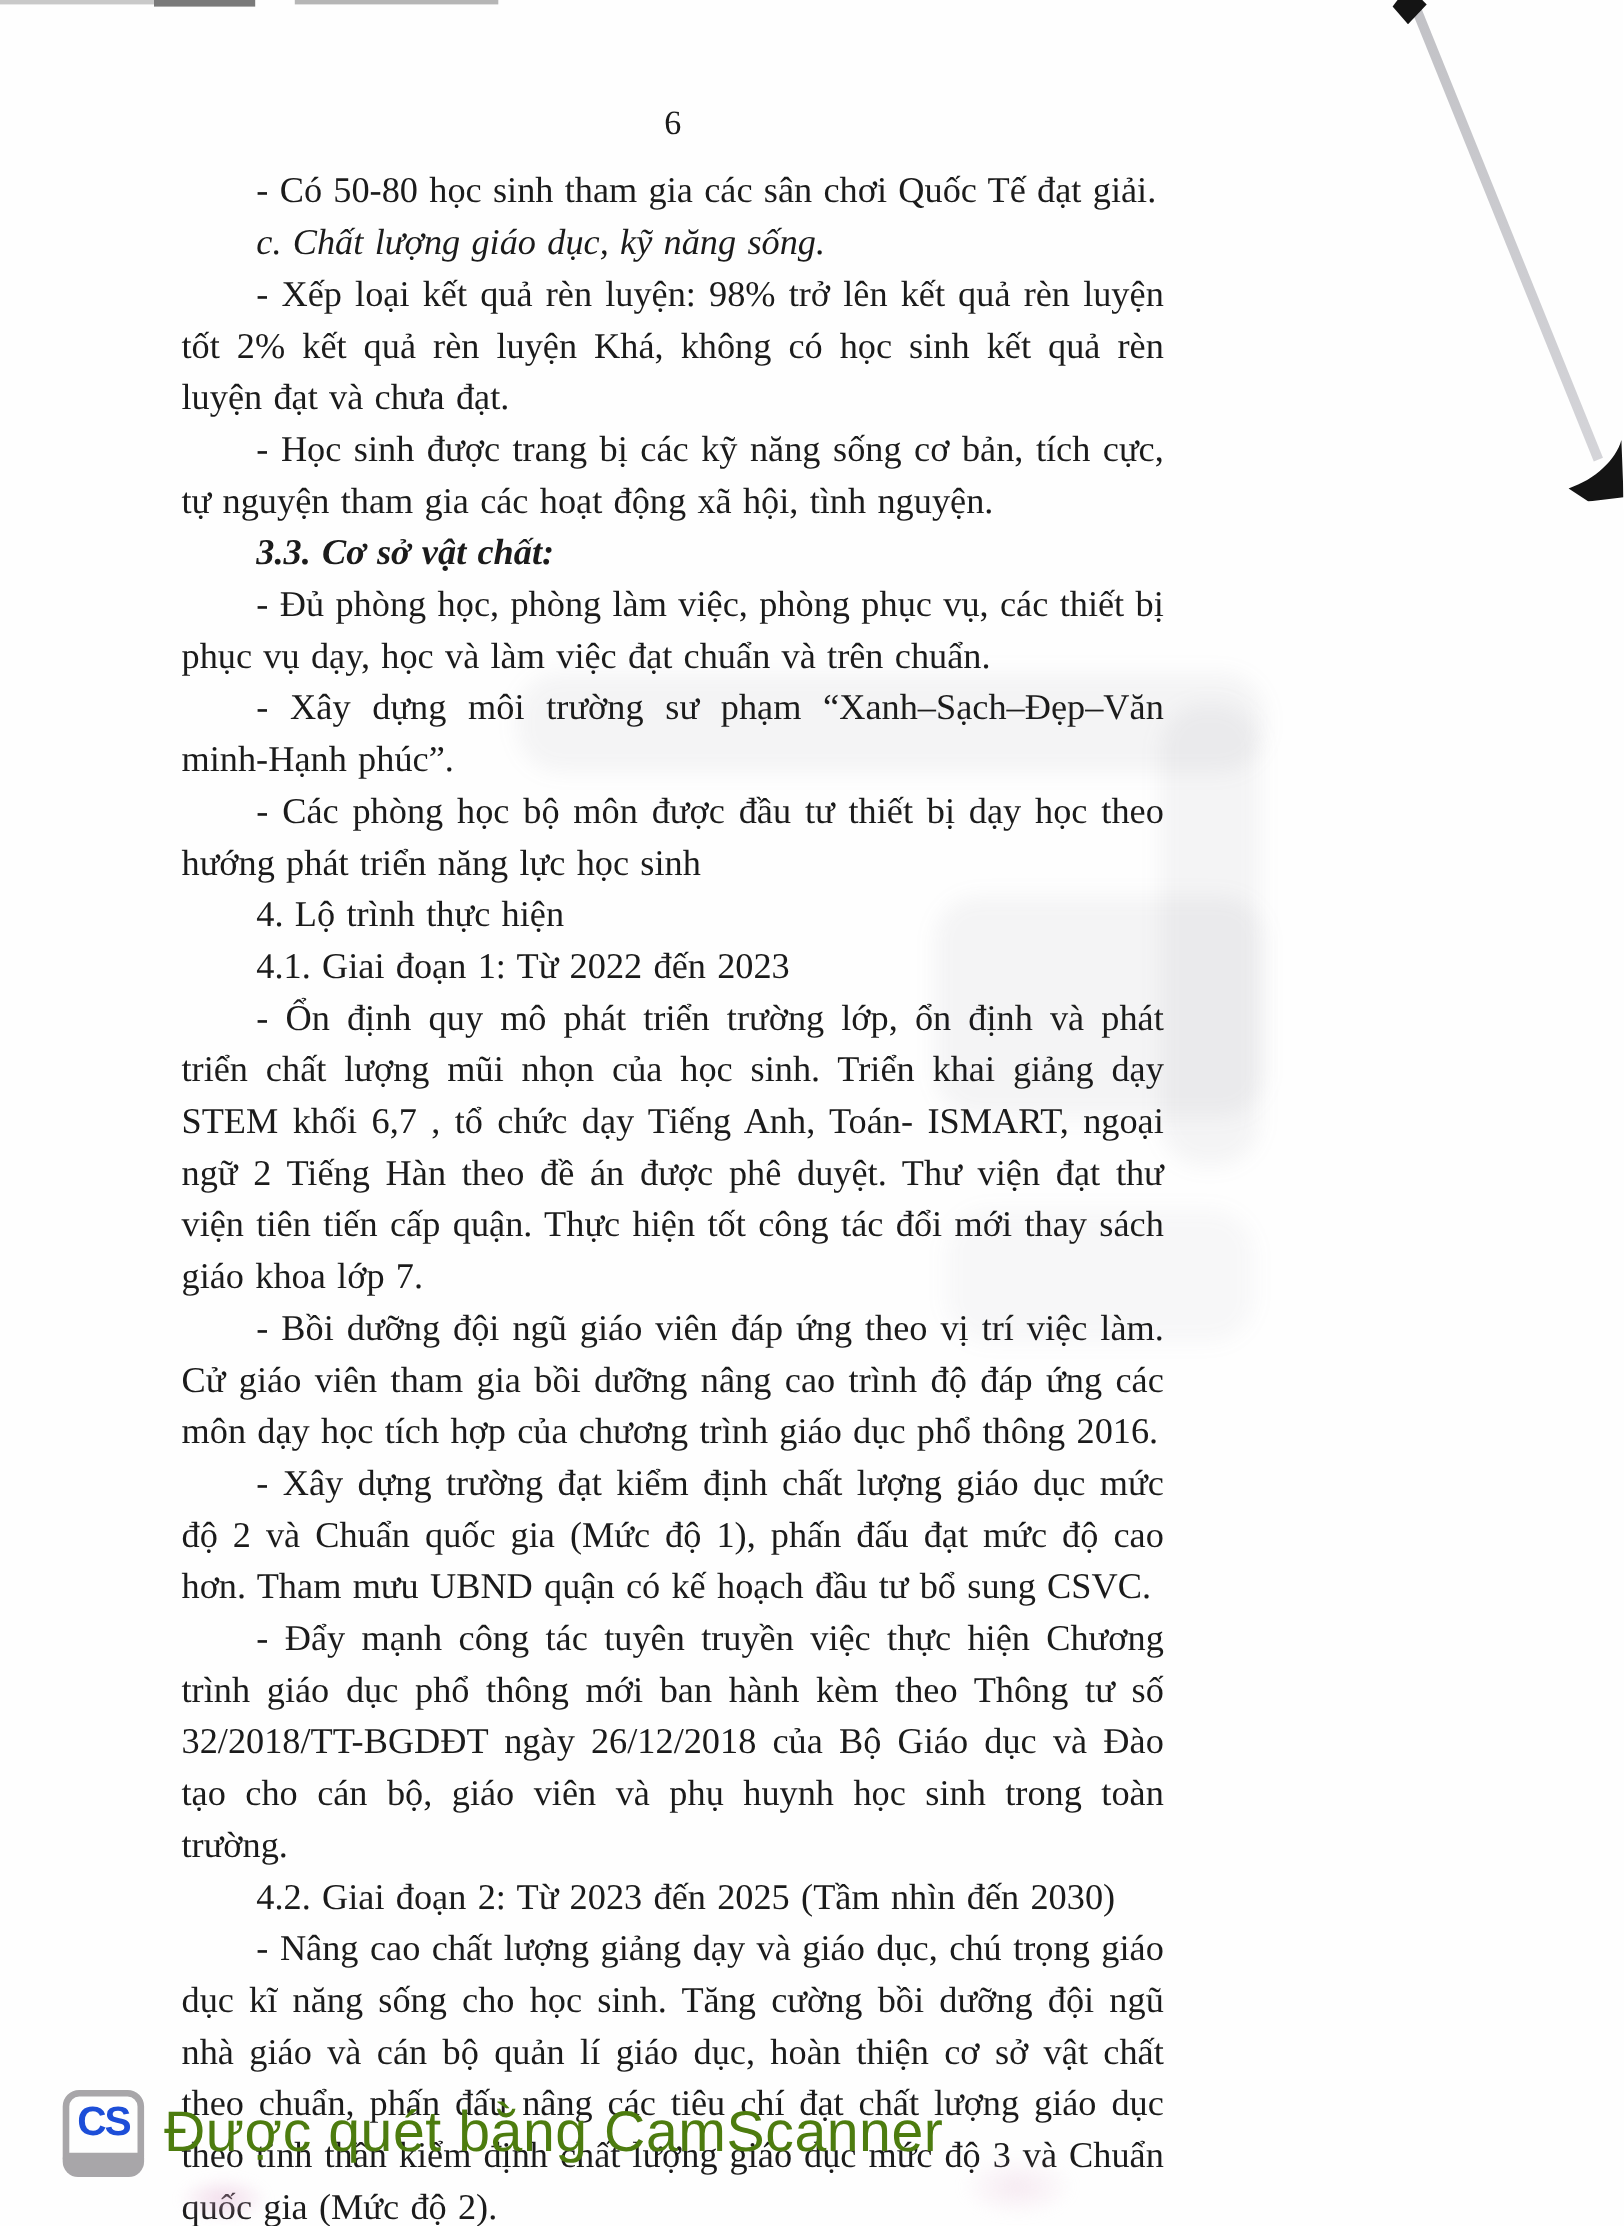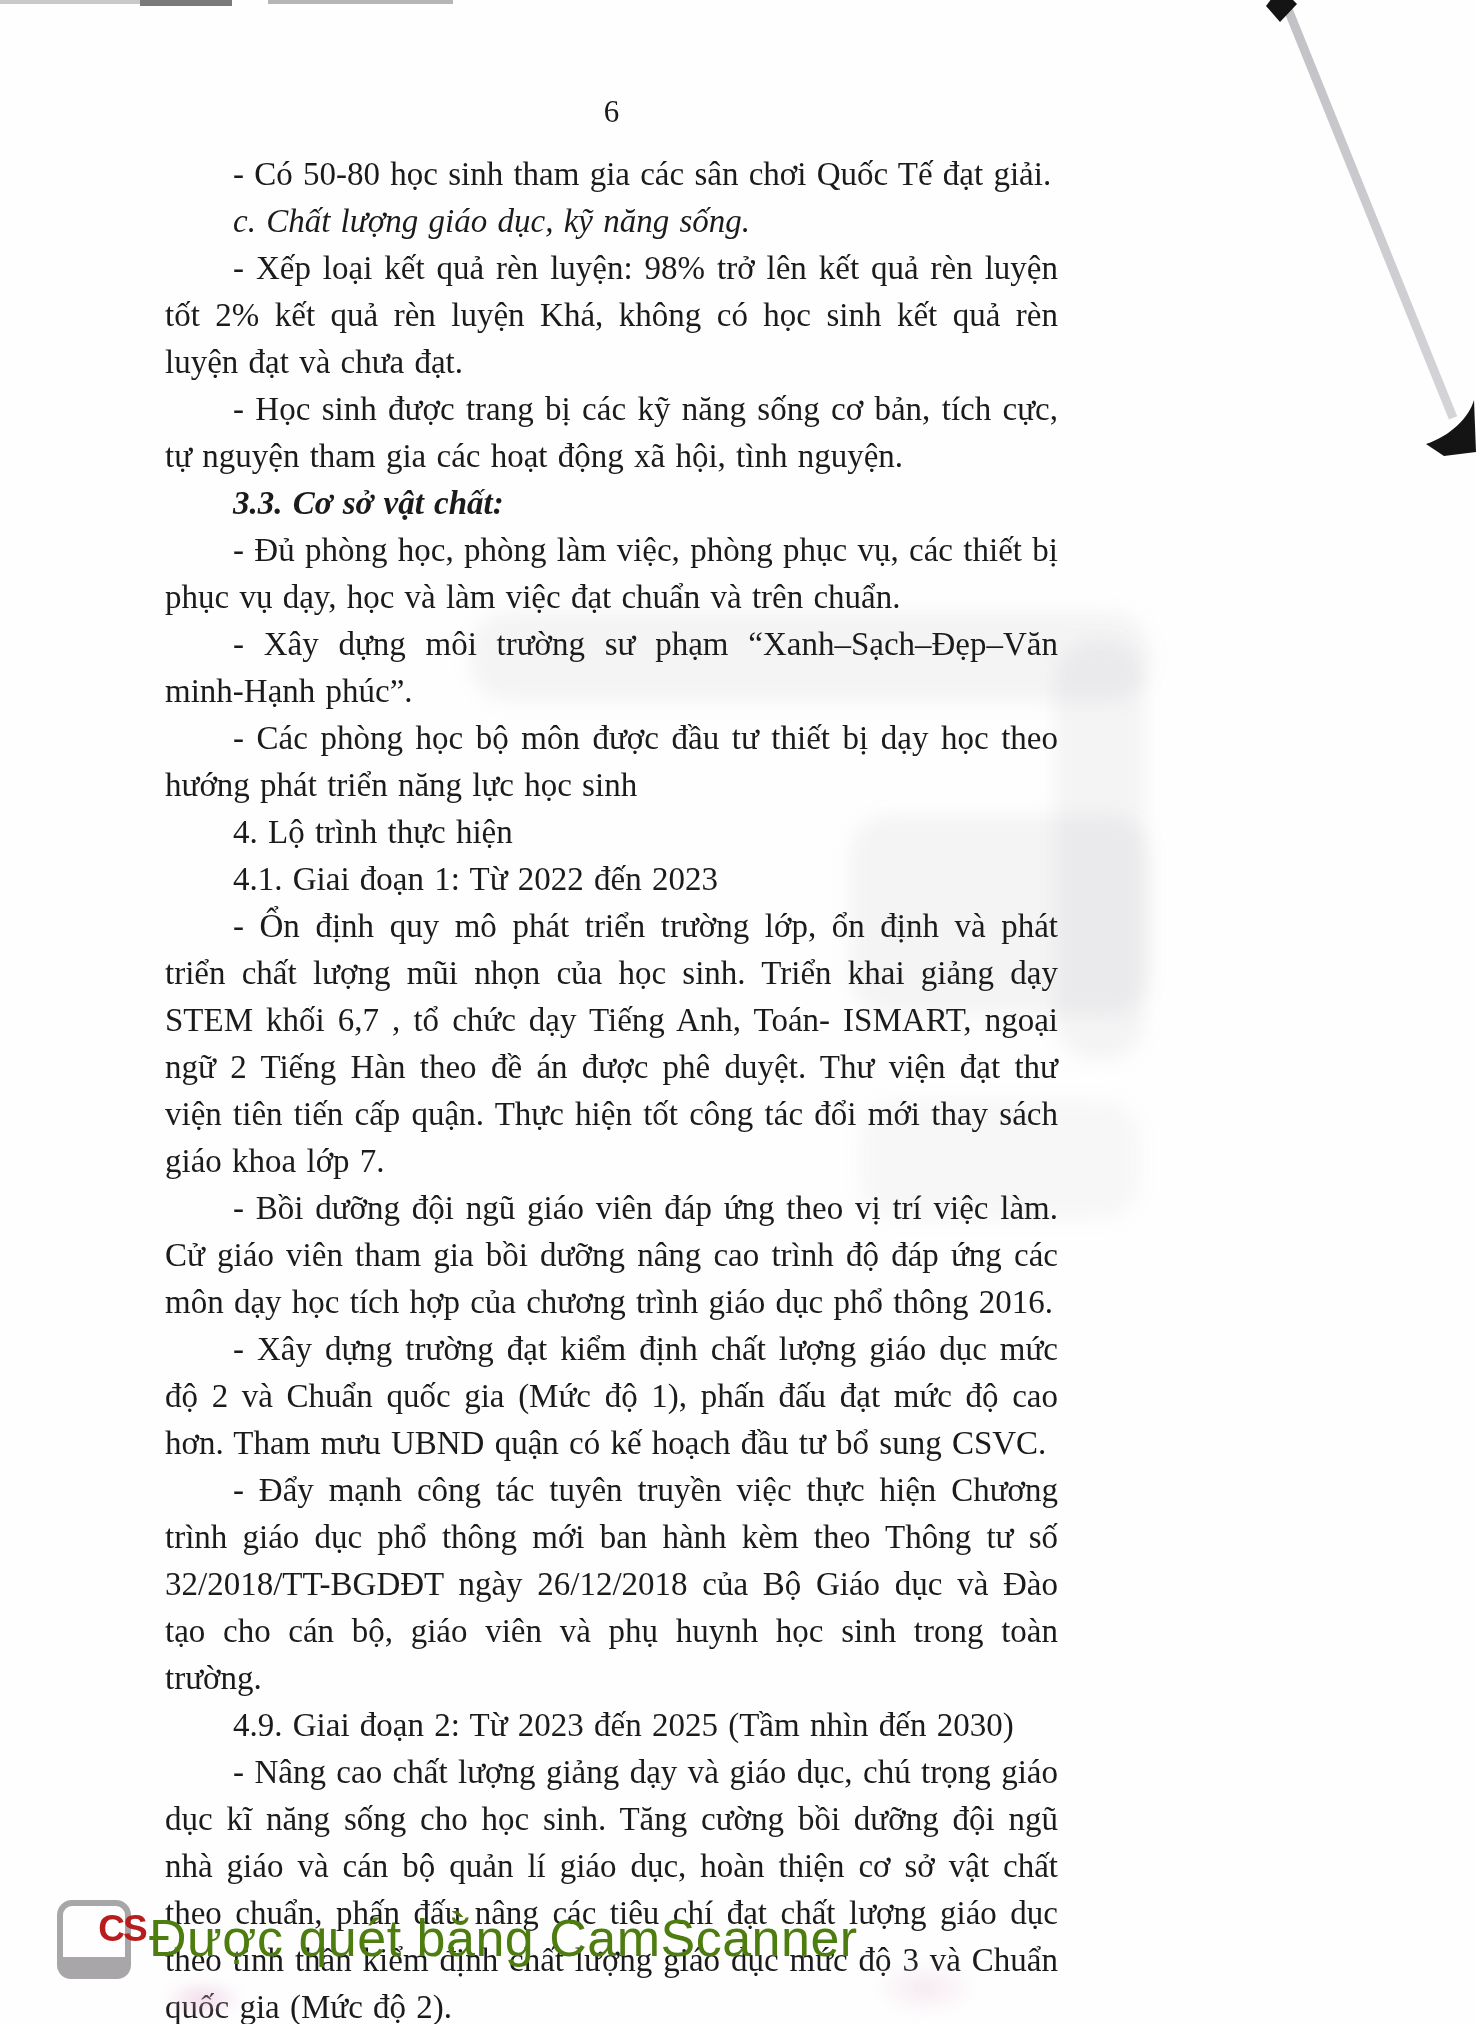--- a/index.html
+++ b/index.html
@@ -112,23 +112,22 @@
   }
   .cs-logo-text {
     position: absolute;
     top: 2px;
     left: 0;
     width: 100%;
     text-align: center;
     font-family: "Liberation Sans", sans-serif;
     font-weight: bold;
     font-size: 37px;
-    color: #b91c1c;
+    color: #1d4ed8;
     letter-spacing: -2px;
-    padding-left: 28px;
   }
   .cs-logo-bar {
     position: absolute;
     left: -6px;
     right: -6px;
     bottom: -9px;
     height: 22px;
     background: #a8a6a9;
     border-radius: 5px 5px 14px 14px;
   }
@@ -177,21 +176,21 @@
     <p class="para bolditalic">3.3. Cơ sở vật chất:</p>
     <p class="para">- Đủ phòng học, phòng làm việc, phòng phục vụ, các thiết bị phục vụ dạy, học và làm việc đạt chuẩn và trên chuẩn.</p>
     <p class="para">- Xây dựng môi trường sư phạm “Xanh–Sạch–Đẹp–Văn minh-Hạnh phúc”.</p>
     <p class="para">- Các phòng học bộ môn được đầu tư thiết bị dạy học theo hướng phát triển năng lực học sinh</p>
     <p class="para bold">4. Lộ trình thực hiện</p>
     <p class="para bold">4.1. Giai đoạn 1: Từ 2022 đến 2023</p>
     <p class="para">- Ổn định quy mô phát triển trường lớp, ổn định và phát triển chất lượng mũi nhọn của học sinh. Triển khai giảng dạy STEM khối 6,7 , tổ chức dạy Tiếng Anh, Toán- ISMART, ngoại ngữ 2 Tiếng Hàn theo đề án được phê duyệt. Thư viện đạt thư viện tiên tiến cấp quận. Thực hiện tốt công tác đổi mới thay sách giáo khoa lớp 7.</p>
     <p class="para">- Bồi dưỡng đội ngũ giáo viên đáp ứng theo vị trí việc làm. Cử giáo viên tham gia bồi dưỡng nâng cao trình độ đáp ứng các môn dạy học tích hợp của chương trình giáo dục phổ thông 2016.</p>
     <p class="para">- Xây dựng trường đạt kiểm định chất lượng giáo dục mức độ 2 và Chuẩn quốc gia (Mức độ 1), phấn đấu đạt mức độ cao hơn. Tham mưu UBND quận có kế hoạch đầu tư bổ sung CSVC.</p>
     <p class="para">- Đẩy mạnh công tác tuyên truyền việc thực hiện Chương trình giáo dục phổ thông mới ban hành kèm theo Thông tư số 32/2018/TT-BGDĐT ngày 26/12/2018 của Bộ Giáo dục và Đào tạo cho cán bộ, giáo viên và phụ huynh học sinh trong toàn trường.</p>
-    <p class="para bold">4.9. Giai đoạn 2: Từ 2023 đến 2025 (Tầm nhìn đến 2030)</p>
+    <p class="para bold">4.2. Giai đoạn 2: Từ 2023 đến 2025 (Tầm nhìn đến 2030)</p>
     <p class="para">- Nâng cao chất lượng giảng dạy và giáo dục, chú trọng giáo dục kĩ năng sống cho học sinh. Tăng cường bồi dưỡng đội ngũ nhà giáo và cán bộ quản lí giáo dục, hoàn thiện cơ sở vật chất theo chuẩn, phấn đấu nâng các tiêu chí đạt chất lượng giáo dục theo tinh thần kiểm định chất lượng giáo dục mức độ 3 và Chuẩn quốc gia (Mức độ 2).</p>
   </div>
 
   <div class="pink-smudge smudge-1"></div>
   <div class="pink-smudge smudge-2"></div>
 
   <div class="watermark">
     <div class="cs-logo">
       <span class="cs-logo-text">CS</span>
       <span class="cs-logo-bar"></span>

